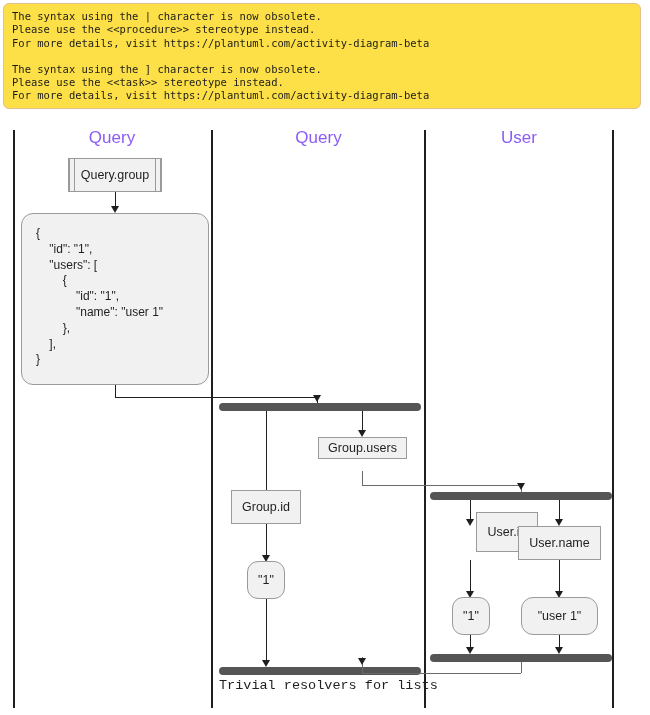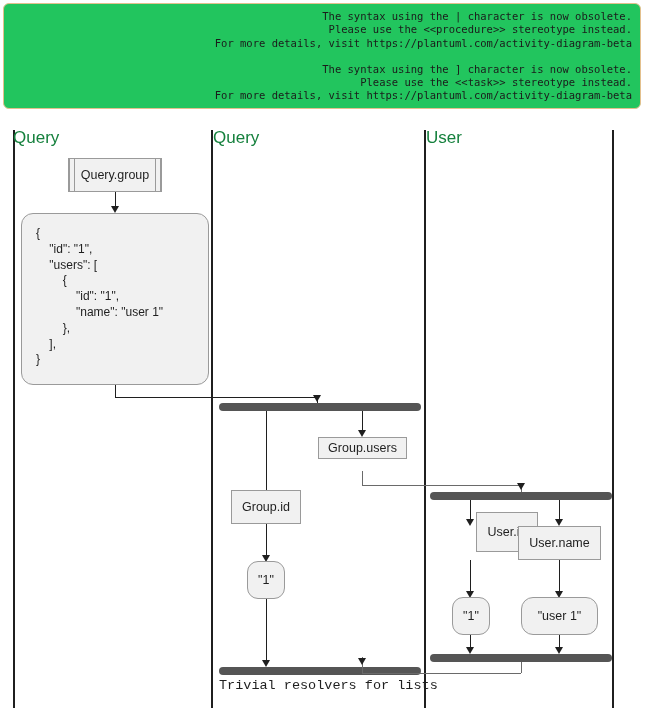--- a/index.html
+++ b/index.html
@@ -4,36 +4,36 @@
 <style>
   html,body{margin:0;padding:0;background:#ffffff;}
   body{
     width:650px;height:715px;position:relative;overflow:hidden;
     font-family:"Liberation Sans", sans-serif;
   }
 
   
   #warning-box{
     position:absolute;left:3px;top:3px;width:638px;height:106px;
-    background:#22c55e;border:1px solid #E3C08D;border-radius:6px;
-    box-sizing:border-box;padding:6px 8px 2px 8px;text-align:right;
+    background:#fde047;border:1px solid #E3C08D;border-radius:6px;
+    box-sizing:border-box;padding:6px 8px 2px 8px;
   }
   #warning-box .wline{
     font-family:"DejaVu Sans Mono","Liberation Mono",monospace;
     font-size:10.5px;line-height:13.3px;color:#1b1b1b;white-space:pre;
   }
   #warning-box .wgap{height:13px;}
 
   
   #diagram{position:absolute;left:0;top:112px;width:650px;height:603px;}
 
   .lane-line{position:absolute;width:2px;background:#1f1f1f;top:18px;height:578px;}
   .lane-title{
-    position:absolute;top:16px;font-size:17px;color:#15803d;
-    white-space:nowrap;
+    position:absolute;top:16px;font-size:17px;color:#8b5cf6;
+    text-align:center;white-space:nowrap;
   }
 
   
   .node{
     position:absolute;background:#F1F1F1;border:1px solid #9A9A9A;
     box-sizing:border-box;display:flex;align-items:center;justify-content:center;
     font-size:12.5px;color:#1f1f1f;white-space:nowrap;
   }
   .node.stereo{border-left:1px solid #9A9A9A;}
   .node.stereo::before,.node.stereo::after{

